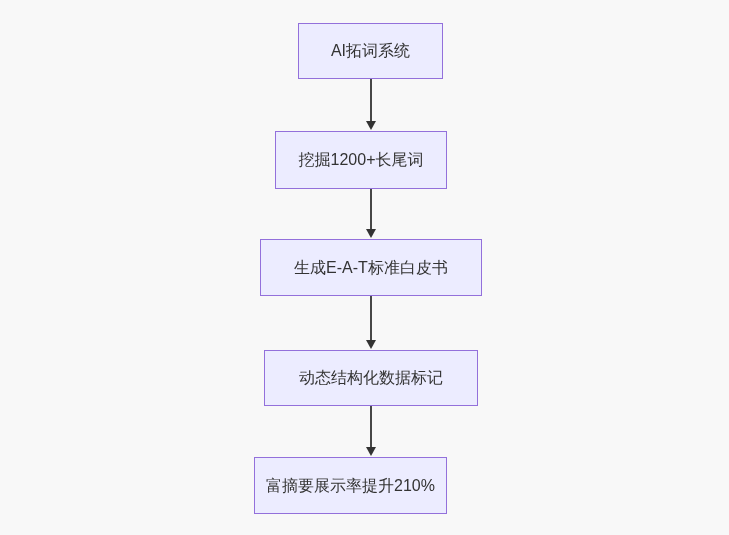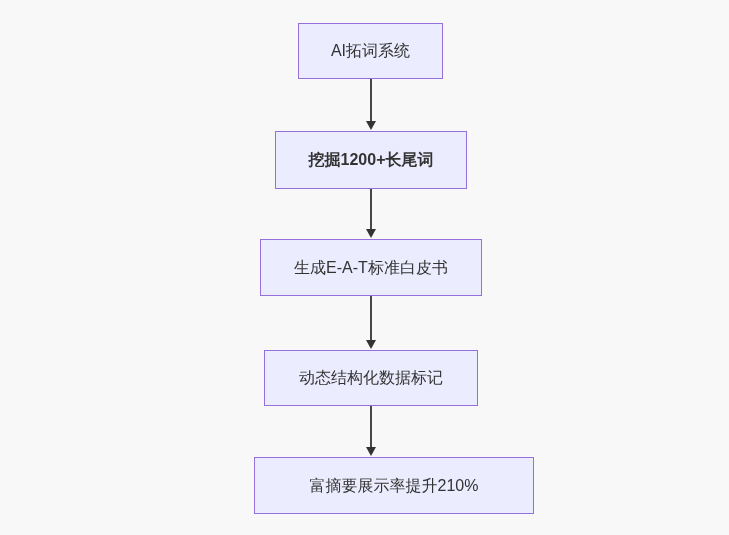--- a/index.html
+++ b/index.html
@@ -33,24 +33,24 @@
     background: var(--node-fill);
     border: 1.5px solid var(--node-border);
     color: var(--text-color);
     font-size: 16px;
     line-height: 1;
     text-align: center;
     white-space: nowrap;
   }
   
   .n1 { left: 298px; top: 15px;  width: 145px; height: 56px; }
-  .n2 { left: 275px; top: 123px; width: 192px; height: 58px; font-weight: bold; }
+  .n2 { left: 275px; top: 123px; width: 172px; height: 58px; }
   .n3 { left: 260px; top: 231px; width: 222px; height: 57px; }
   .n4 { left: 264px; top: 342px; width: 214px; height: 56px; }
-  .n5 { left: 254px; top: 449px; width: 280px; height: 57px; }
+  .n5 { left: 254px; top: 449px; width: 193px; height: 57px; }
   .edges {
     position: absolute;
     left: 0; top: 0;
     width: 729px;
     height: 535px;
     pointer-events: none;
   }
   .edges line { stroke: var(--arrow-color); stroke-width: 1.8px; }
   .edges polygon { fill: var(--arrow-color); }
 </style>

